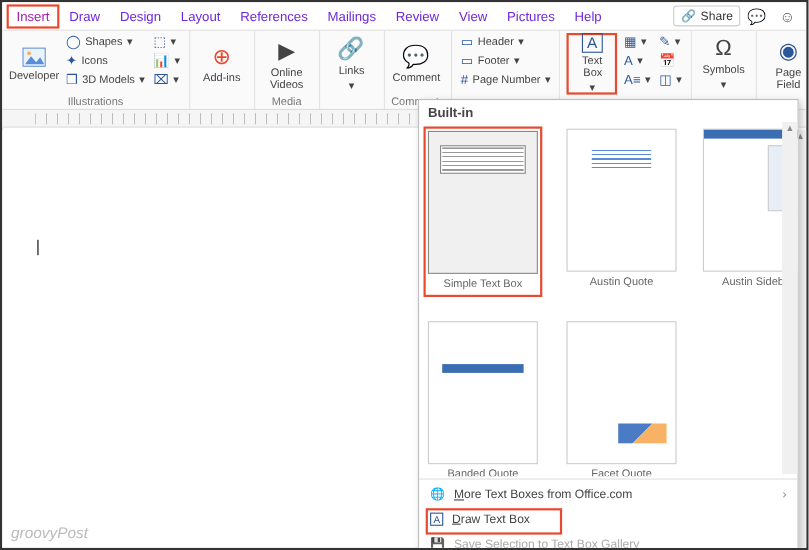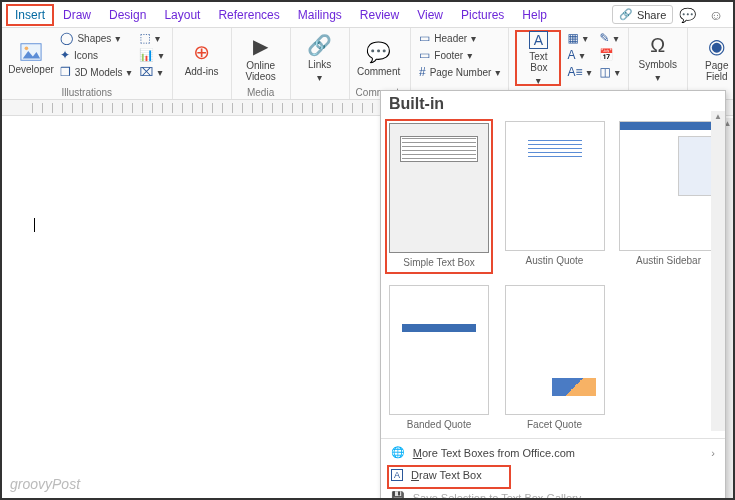--- a/index.html
+++ b/index.html
@@ -1,41 +1,41 @@
 <!DOCTYPE html>
 <html><head>
 <meta charset="utf-8">
 <style>
 * { box-sizing: border-box; margin: 0; padding: 0; }
 body { font-family: "Segoe UI", Arial, sans-serif; font-size: 11px; background: #fff; width: 735px; height: 500px; overflow: hidden; position: relative; border: 2px solid #333; }
 .tabs { display: flex; align-items: center; height: 26px; padding: 0 4px; border-bottom: 1px solid #ddd; background: #fff; }
 .tab { padding: 4px 9px; color: #6d28d9; cursor: pointer; font-size: 12px; }
-.tab.active { color: #0369a1; border-bottom: 2px solid #2b579a; font-weight: 500; }
+.tab.active { color: #a21caf; border-bottom: 2px solid #2b579a; font-weight: 500; }
 .tab.hi { border: 2px solid #e8492f; padding: 2px 7px; }
 .tab-spacer { flex: 1; }
 .share-btn { display: flex; align-items: center; gap: 4px; padding: 2px 6px; border: 1px solid #ccc; border-radius: 3px; font-size: 11px; color: #333; }
 .icon-btn { padding: 4px 6px; color: #555; font-size: 14px; }
 .ribbon { display: flex; height: 72px; background: #fafafa; border-bottom: 1px solid #ddd; }
 .group { display: flex; flex-direction: column; border-right: 1px solid #e3e3e3; padding: 2px 6px 0; }
 .group-body { flex: 1; display: flex; align-items: flex-start; gap: 4px; }
 .group-label { text-align: center; font-size: 10px; color: #777; padding: 1px 0; }
 .big-btn { display: flex; flex-direction: column; align-items: center; justify-content: center; width: 46px; height: 56px; font-size: 10px; color: #444; gap: 2px; }
 .big-btn .ic { font-size: 20px; }
 .small-col { display: flex; flex-direction: column; gap: 1px; }
 .small-btn { display: flex; align-items: center; gap: 4px; font-size: 10px; color: #444; padding: 1px 2px; white-space: nowrap; }
 .small-btn .ic { font-size: 12px; color: #2b579a; }
 .hi-box { border: 2px solid #e8492f; }
 .ruler { height: 16px; background: #f5f5f5; border-bottom: 1px solid #ddd; position: relative; }
 .ruler::before { content: ""; position: absolute; left: 30px; right: 10px; top: 3px; height: 10px; background: repeating-linear-gradient(90deg, #bbb 0 1px, transparent 1px 10px); }
 .doc-area { position: absolute; top: 116px; left: 0; right: 0; bottom: 0; background: #fff; }
 .cursor { position: absolute; left: 32px; top: 100px; width: 1px; height: 14px; background: #000; }
 .watermark { position: absolute; left: 8px; bottom: 6px; color: #bbb; font-size: 14px; font-style: italic; }
 .dropdown { position: absolute; top: 88px; left: 378px; width: 346px; background: #fff; border: 1px solid #bfbfbf; box-shadow: 2px 2px 6px rgba(0,0,0,0.2); }
-.dd-head { padding: 4px 8px; font-size: 16px; color: #444; font-weight: bold; }
-.dd-gallery { display: grid; grid-template-columns: repeat(3, 1fr); padding: 2px 4px; gap: 9px; max-height: 320px; overflow: hidden; }
+.dd-head { padding: 4px 8px; font-size: 12px; color: #444; font-weight: bold; }
+.dd-gallery { display: grid; grid-template-columns: repeat(3, 1fr); padding: 2px 4px; gap: 20px; max-height: 320px; overflow: hidden; }
 .gal-item { display: flex; flex-direction: column; align-items: center; }
 .thumb { width: 100px; height: 130px; border: 1px solid #ccc; background: #fff; position: relative; margin: 2px; }
 .thumb.sel { border: 1px solid #888; background: #f0f0f0; }
 .gal-item.hi { border: 2px solid #e8492f; }
 .gal-label { font-size: 10px; color: #666; text-align: center; padding: 2px 0 4px; }
 .thumb .inner-box { position: absolute; top: 12px; left: 10px; right: 10px; height: 26px; border: 1px solid #888; background: #fff; }
 .thumb .lines { position: absolute; top: 14px; left: 12px; right: 12px; height: 22px; background: repeating-linear-gradient(#999 0 1px, transparent 1px 4px); }
 .thumb .quote-lines { position: absolute; top: 18px; left: 22px; right: 22px; height: 18px; background: repeating-linear-gradient(#5b8dd6 0 1px, transparent 1px 4px); }
 .thumb .sidebar-box { position: absolute; top: 8px; right: 4px; width: 36px; height: 60px; background: #3b6db2; }
 .thumb .sidebar-box.light { background: #e8eef8; border: 1px solid #ccc; }

